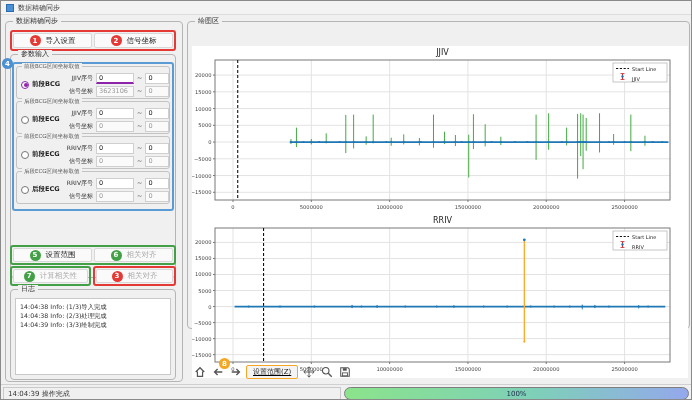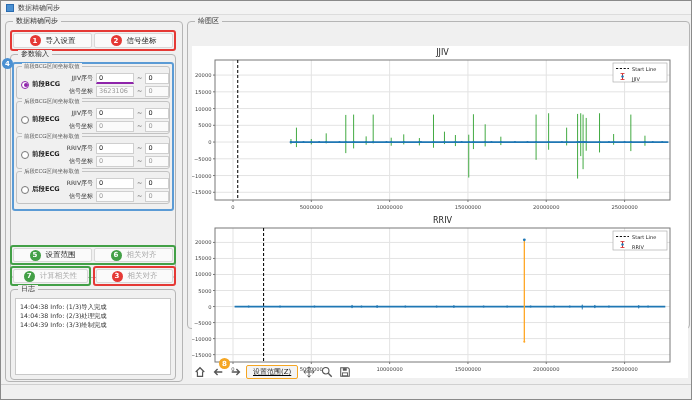--- a/index.html
+++ b/index.html
@@ -470,13 +470,17 @@
         <rect x="4.5" y="2.5" width="4.5" height="3" fill="#555"></rect>
         <rect x="4" y="8" width="6" height="3.5" fill="none" stroke="#555" stroke-width="1"></rect>
       </svg>
     </button>
   </div>
 
   <div class="badge orange" style="position:absolute; left:31px; top:336px;">8</div>
 </div>
 
 <div class="statusbar">
+  <div class="statusmsg">14:04:39 操作完成</div>
+  <div class="progress">
+    <span>100%</span>
+  </div>
 </div>
 
 </body></html>

